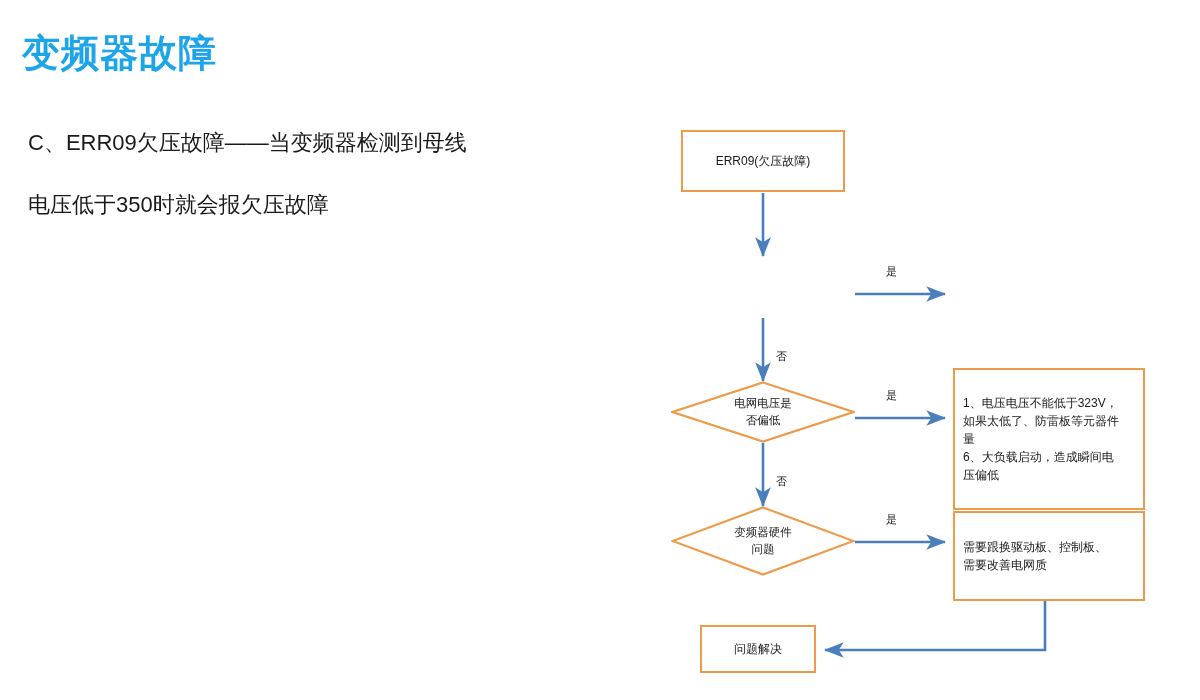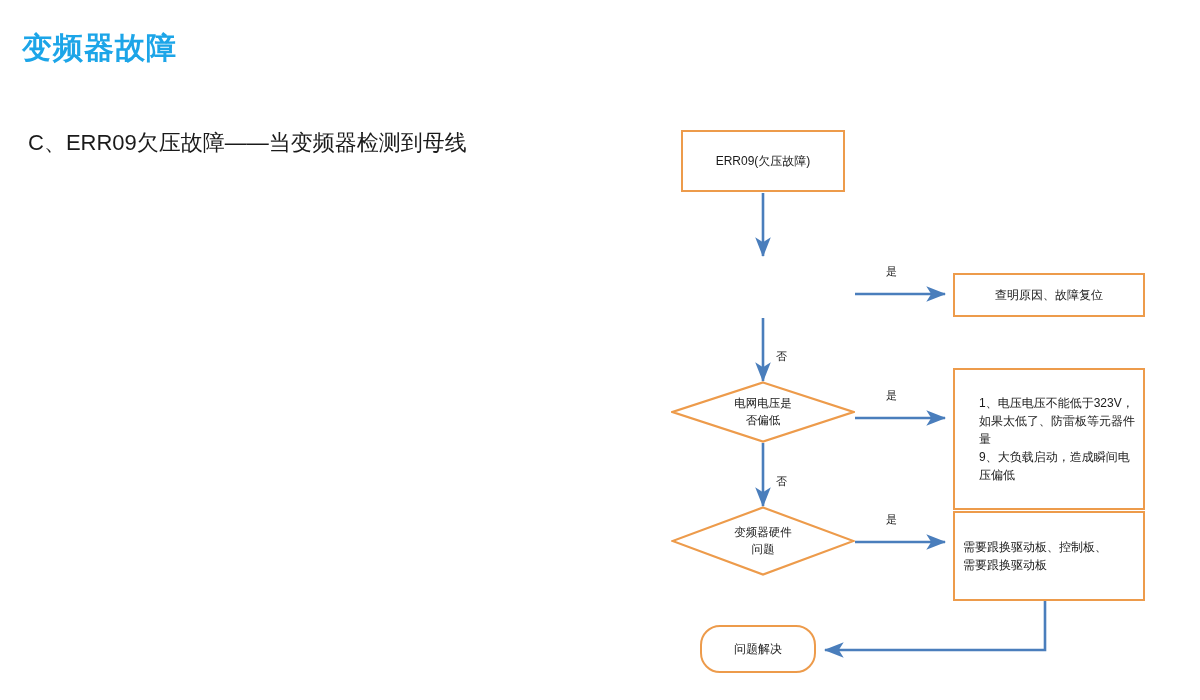--- a/index.html
+++ b/index.html
@@ -14,21 +14,21 @@
     overflow: hidden;
     font-family: "Liberation Sans", "DejaVu Sans", sans-serif;
     color: #000000;
   }
 
   
   #slide-title {
     position: absolute;
     left: 22px;
     top: 28px;
-    font-size: 30px;
+    font-size: 38px;
     font-weight: bold;
     letter-spacing: 1px;
     color: #1CA5E8;
     white-space: nowrap;
   }
   #body-text {
     position: absolute;
     left: 28px;
     top: 132px;
     width: 640px;
@@ -115,20 +115,21 @@
 
   .nowrap { white-space: nowrap; }
 </style>
 </head>
 <body>
 
 <div id="slide-title">变频器故障</div>
 
 <div id="body-text">
   <div class="body-line">C、ERR09欠压故障——当变频器检测到母线</div>
+  <div class="body-line">电压低于350时就会报欠压故障</div>
 </div>
 
 <div id="flowchart">
 
   <svg id="flow-edges" viewBox="0 0 1200 700" xmlns="http://www.w3.org/2000/svg">
     <defs>
       <marker id="ah" markerWidth="9" markerHeight="9" refX="7.2" refY="3.4" orient="auto" markerUnits="strokeWidth">
         <path d="M0,0.4 L7.6,3.4 L0,6.4 L1.9,3.4 Z" fill="#4A7EBC"></path>
       </marker>
     </defs>
@@ -170,42 +171,39 @@
       <polygon points="92,1.5 182.5,35 92,68.5 1.5,35" fill="#ffffff" stroke="#ED9B4B" stroke-width="2.2"></polygon>
     </svg>
     <div class="diamond-label">
       <div>
         <div>变频器硬件</div>
         <div>问题</div>
       </div>
     </div>
   </div>
 
-  <div class="node box centered" style="left:953px; top:273px; width:192px; height:44px;">
-    <span class="nowrap">查明原因、故障复位</span>
-  </div>
-
-  <div class="node box lefted" style="left:953px; top:368px; width:192px; height:142px;justify-content:flex-end;">
+
+  <div class="node box lefted" style="left:953px; top:368px; width:192px; height:142px;">
     <div>
       <div>1、电压电压不能低于323V，</div>
       <div>如果太低了、防雷板等元器件</div>
       <div>量</div>
-      <div>9、大负载启动，造成瞬间电</div>
+      <div>6、大负载启动，造成瞬间电</div>
       <div>压偏低</div>
     </div>
   </div>
 
   <div class="node box lefted" style="left:953px; top:511px; width:192px; height:90px;">
     <div>
       <div>需要跟换驱动板、控制板、</div>
-      <div>需要跟换驱动板</div>
-    </div>
-  </div>
-
-  <div class="node box centered" style="left:700px; top:625px; width:116px; height:48px;border-radius:20px;">
+      <div>需要改善电网质</div>
+    </div>
+  </div>
+
+  <div class="node box centered" style="left:700px; top:625px; width:116px; height:48px;">
     <span class="nowrap">问题解决</span>
   </div>
 
   <div class="edge-label" style="left:886px; top:264px;">是</div>
   <div class="edge-label" style="left:886px; top:388px;">是</div>
   <div class="edge-label" style="left:886px; top:512px;">是</div>
   <div class="edge-label" style="left:776px; top:349px;">否</div>
   <div class="edge-label" style="left:776px; top:474px;">否</div>
 
 </div>

